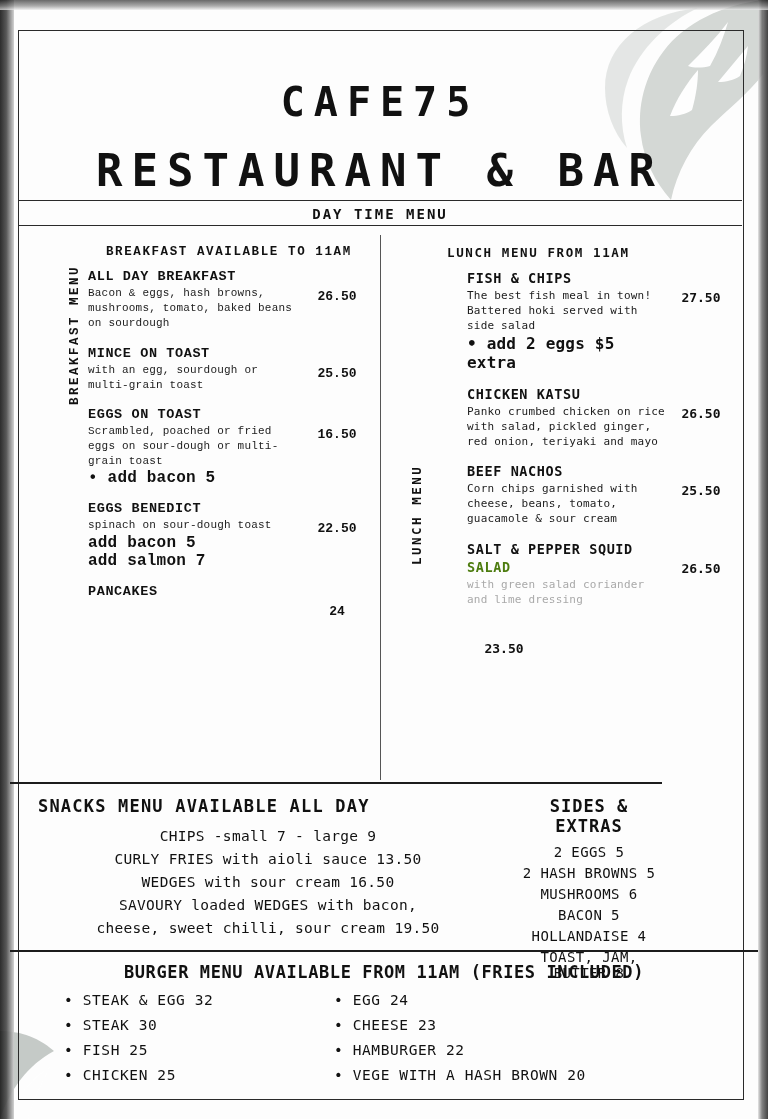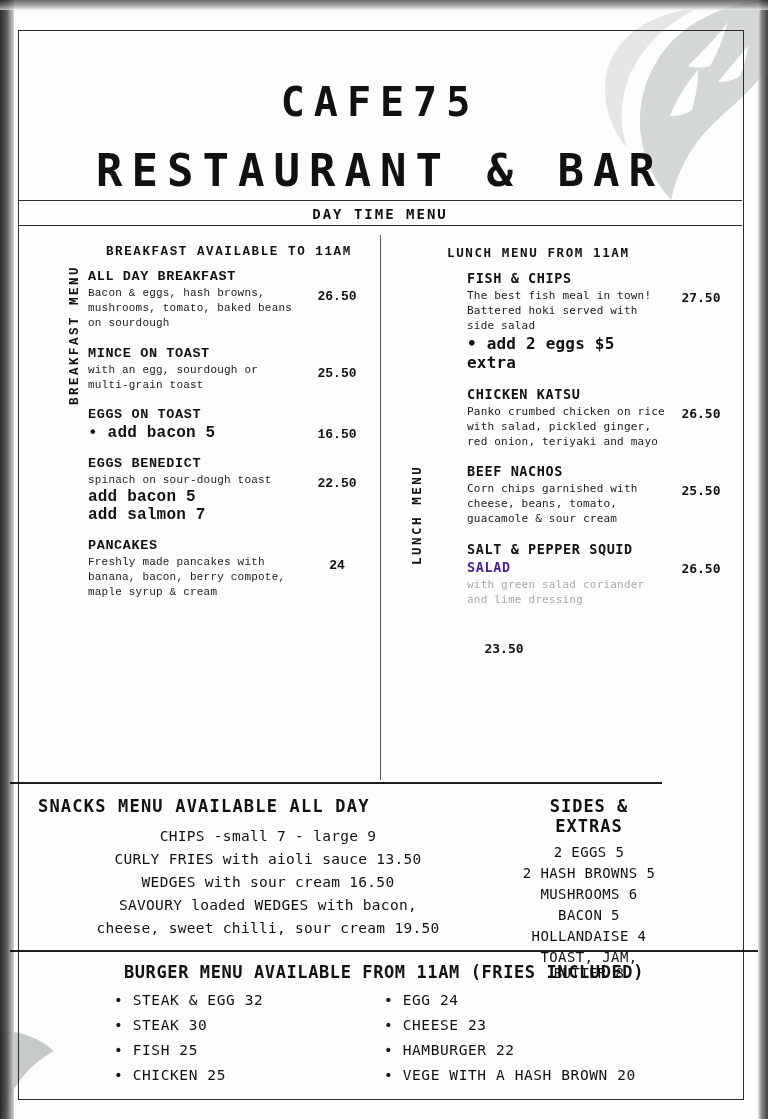--- a/index.html
+++ b/index.html
@@ -159,21 +159,21 @@
     letter-spacing: .2px;
   }
   .item-sub.bullet::before { content: "• "; }
   .item-price {
     width: 74px;
     text-align: center;
     font-size: 13px;
     font-weight: 700;
     padding-top: 20px;
   }
-  .faded { color: #4c1d95; }
+  .faded { color: #4d7c0f; }
   .faded2 { color: #a9a9a9; }
   
   .lower {
     position: absolute;
     left: 10px;
     top: 782px;
     width: 652px;
     height: 168px;
     display: flex;
     border-top: 2px solid #1c1c1c;
@@ -219,21 +219,21 @@
   }
   .burger-head {
     text-align: center;
     font-size: 17px;
     font-weight: 700;
     letter-spacing: .6px;
     margin-bottom: 10px;
   }
   .burger-cols {
     display: flex;
-    padding-left: 104px;
+    padding-left: 54px;
   }
   .burger-col { width: 270px; }
   .burger-item {
     font-size: 14.5px;
     margin-bottom: 9px;
     letter-spacing: .6px;
   }
   .burger-item::before { content: "• "; }
 </style>
 </head>
@@ -291,39 +291,39 @@
           <div class="item-main">
             <div class="item-name">MINCE ON TOAST</div>
             <div class="item-desc">with an egg, sourdough or multi-grain toast</div>
           </div>
           <div class="item-price">25.50</div>
         </div>
 
         <div class="item">
           <div class="item-main">
             <div class="item-name">EGGS ON TOAST</div>
+            <div class="item-desc">Scrambled, poached or fried eggs on sour-dough or multi-grain toast</div>
             <div class="item-sub bullet">add bacon 5</div>
           </div>
           <div class="item-price">16.50</div>
         </div>
 
         <div class="item">
           <div class="item-main">
             <div class="item-name">EGGS BENEDICT</div>
             <div class="item-desc">spinach on sour-dough toast</div>
             <div class="item-sub">add bacon 5</div>
             <div class="item-sub">add salmon 7</div>
           </div>
           <div class="item-price">22.50</div>
         </div>
 
         <div class="item">
           <div class="item-main">
             <div class="item-name">PANCAKES</div>
-            <div class="item-desc">Freshly made pancakes with banana, bacon, berry compote, maple syrup &amp; cream</div>
           </div>
           <div class="item-price">24</div>
         </div>
 
       </div>
     </div>
 
     <div class="col right">
       <div class="col-head">LUNCH MENU FROM 11AM</div>
       <div class="vert-label">LUNCH MENU</div>

